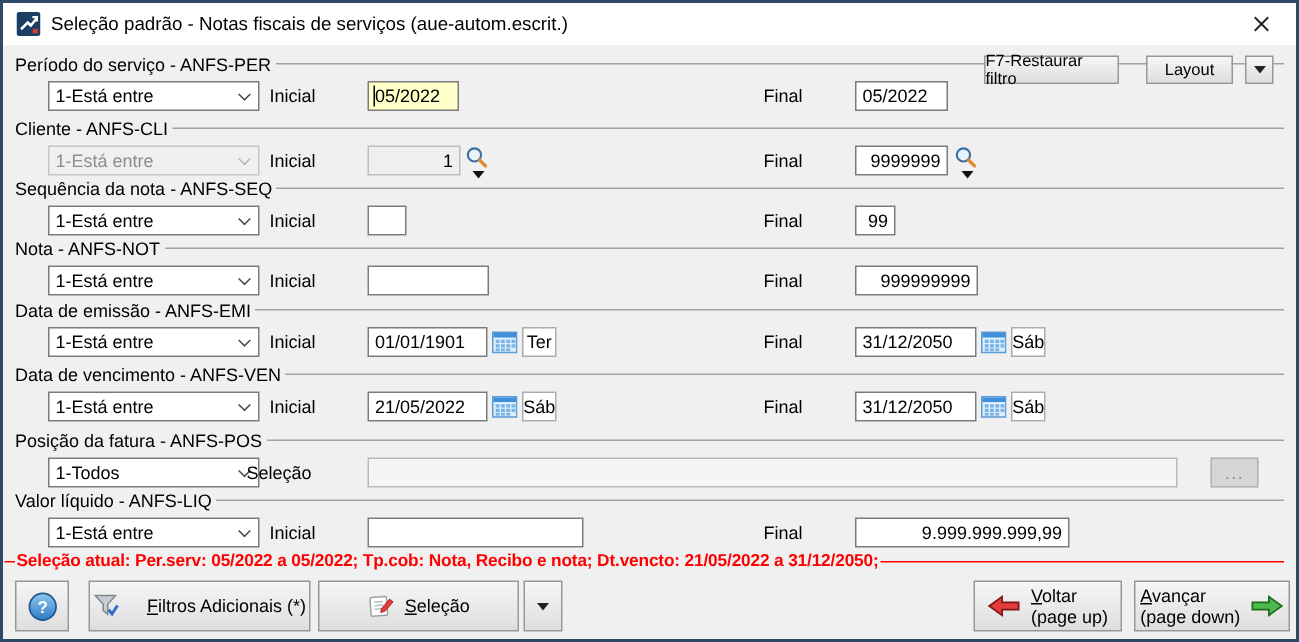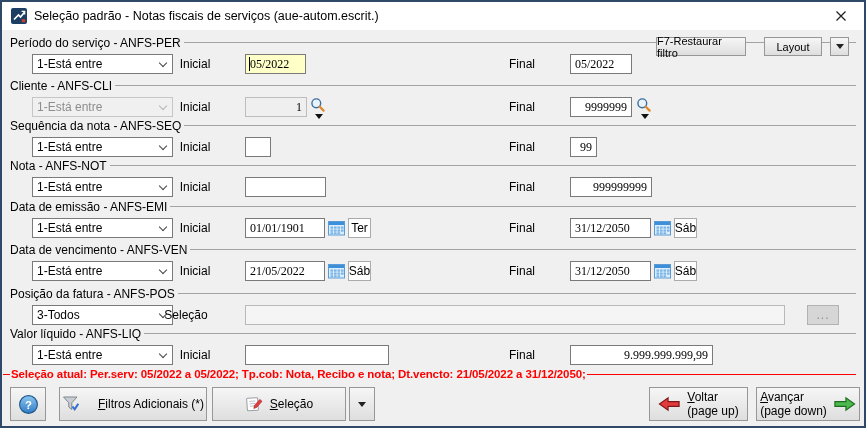--- a/index.html
+++ b/index.html
@@ -37,21 +37,21 @@
     position:absolute; right:6px; top:5px; width:6px; height:6px;
     border-right:1.4px solid #444; border-bottom:1.4px solid #444;
     transform:rotate(45deg);
   }
   .combo.disabled { background:#f0f0f0; border-color:#c6c6c6; color:#8d8d8d; }
   .combo.disabled .chev { border-color:#b5b5b5; }
   
   .flabel { position:absolute; top:3px; font-size:12px; color:#000; text-align:center; }
   .inp {
     position:absolute; top:0; height:20px; border:1px solid #7a7a7a; background:#fff;
-    font-family:Liberation Serif, serif; font-size:12px; color:#000; padding:0 4px; outline:none;
+    font-family:Liberation Sans, sans-serif; font-size:12px; color:#000; padding:0 4px; outline:none;
   }
   .inp.right { text-align:right; }
   .inp.focus { background:#ffffc8; }
   .inp.dis   { background:#efefef; border-color:#bdbdbd; }
   .inp.dislight { background:#f5f5f5; border-color:#b9b9b9; }
   .caret { position:absolute; left:247px; top:3px; width:1px; height:14px; background:#000; }
   .daybox {
     position:absolute; top:0; height:20px; background:#fff; border:1px solid #ababab;
     display:flex; align-items:center; justify-content:center; font-size:12px; color:#000;
   }
@@ -316,21 +316,21 @@
       </div>
     </div>
 
     <div class="group" style="top:256px">
       <div class="ghead">
         <span class="glabel">Posição da fatura - ANFS-POS</span>
         <span class="gline"></span>
       </div>
       <div class="grow">
         <div class="combo">
-          <span>3-Todos</span>
+          <span>1-Todos</span>
             <span class="chev"></span>
         </div>
         <span class="flabel" style="left:141px;width:86px">Seleção</span>
         <input class="inp dislight" style="left: 243px; width: 540px;" readonly="" value="">
         <div class="browse-btn">...</div>
       </div>
     </div>
 
     <div class="group" style="top:296px">
       <div class="ghead">

